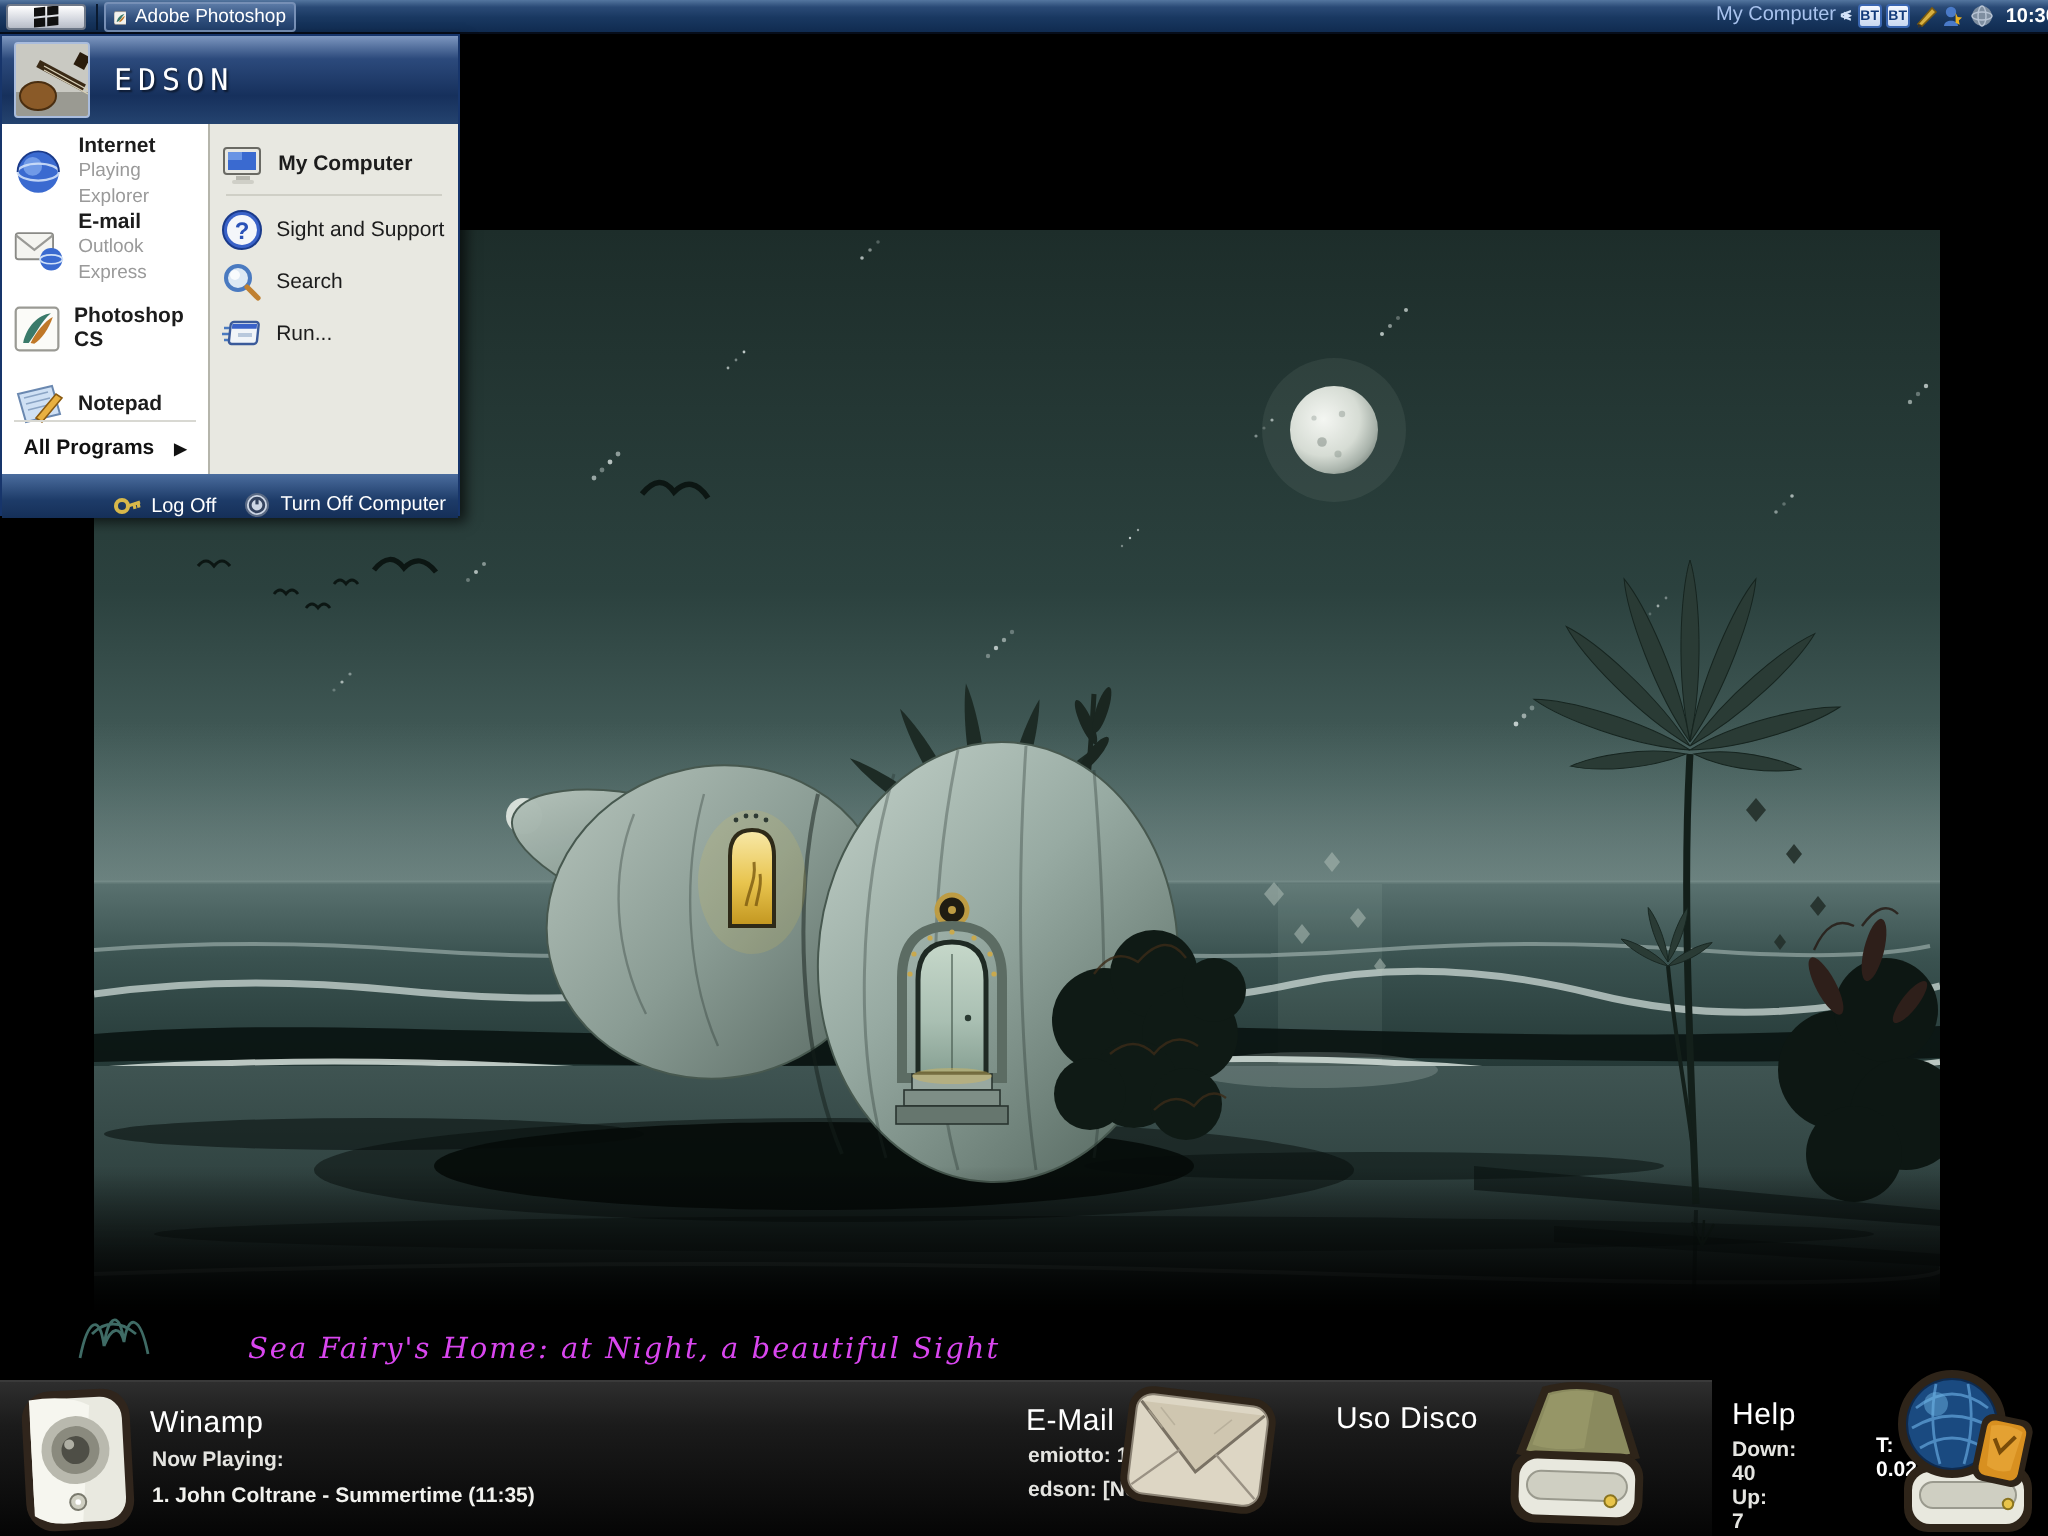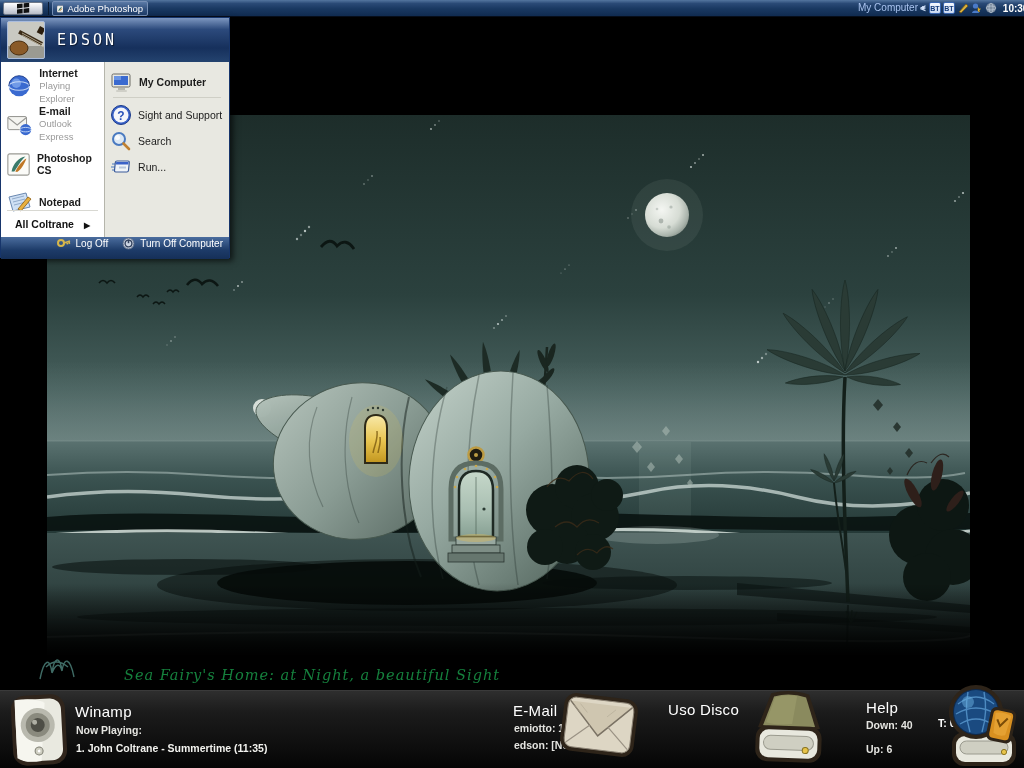--- a/index.html
+++ b/index.html
@@ -48,32 +48,32 @@
   .sm-label { font-size:10.5px; color:#1c1c1c; line-height:1.15; }
   .sm-label b { display:block; }
   .sm-sub { font-size:9.5px; color:#9a9a9a; }
   #sm-allprog { position:absolute; left:0; bottom:3px; width:100%; text-align:center;
     font-size:10.5px; font-weight:bold; color:#111; cursor:pointer; padding:4px 0; }
   #sm-allprog .ap-arrow { font-size:8px; margin-left:10px; }
   .sm-left-sep { position:absolute; left:6px; right:6px; bottom:26px; height:1px; background:#d8d8d2; }
   .sm-right-sep { position:absolute; left:8px; right:8px; top:35px; height:1px; background:#cfcfc6; }
   #sm-footer { position:absolute; left:0; top:219px; width:100%; height:22px;
     background:linear-gradient(180deg,#4b6d9e 0%,#1d3b68 60%,#152f58 100%);
-    display:flex; align-items:flex-start; justify-content:flex-end; gap:14px; padding-right:6px; }
+    display:flex; align-items:flex-end; justify-content:flex-end; gap:14px; padding-right:6px; }
   .sm-foot-item { display:flex; align-items:center; gap:5px; color:#fff; font-size:10px; cursor:pointer; }
 
   
   #wallpaper { position:absolute; left:0; top:17px; width:1024px; height:673px; background:#000; }
   #scene { position:absolute; left:47px; top:98px; }
   #signature { position:absolute; left:36px; top:632px; display:flex; align-items:flex-end; gap:10px; }
   #signature-text { font-family:"DejaVu Serif", serif; font-style:italic; font-size:14.5px;
-    color:#15803d; letter-spacing:1px; }
+    color:#d946ef; letter-spacing:1px; }
 
   
-  #dock { position:absolute; left:0; top:690px; width:1024px; height:78px;
+  #dock { position:absolute; left:0; top:690px; width:856px; height:78px;
     background:linear-gradient(180deg,#2e2e2e 0%,#1b1b1b 28%,#0d0d0d 75%,#050505 100%);
     border-top:1px solid #3a3a3a; z-index:30; }
   .dock-title { position:absolute; color:#fff; font-size:15px; font-weight:normal; letter-spacing:.3px; }
   .dock-small { position:absolute; color:#e4e4e0; font-size:10.5px; font-weight:bold; }
   .dock-icon { position:absolute; cursor:pointer; }
 </style>
 </head>
 <body>
 
 <div id="desktop">
@@ -472,21 +472,21 @@
             <rect x="2" y="2" width="23" height="23" rx="2" fill="#fbfbf8" stroke="#9a9a94" stroke-width="1.2"></rect>
             <path d="M6,21 C8,12 14,6 21,5 C16,9 13,16 9,21 Z" fill="#3a7a6a"></path>
             <path d="M10,21 C13,15 18,9 22,7 C20,13 16,19 12,21.5 Z" fill="#c07828"></path>
           </svg>
           <span class="sm-label">
               <b>Photoshop CS</b>
             </span>
         </div>
         <div class="sm-left-sep"></div>
         <div id="sm-allprog">
-          <span>All Coltrane</span><span class="ap-arrow">▶</span>
+          <span>All Programs</span><span class="ap-arrow">▶</span>
         </div>
       </div>
       <div id="sm-right">
         <div class="sm-item" style="top:8px;height:24px">
           <svg width="23" height="23" viewBox="0 0 23 23">
             <rect x="2" y="3" width="18" height="13" rx="1.5" fill="#e8e8e2" stroke="#6a6a64" stroke-width="1"></rect>
             <rect x="4" y="5" width="14" height="9" fill="#3a6ad0"></rect>
               <rect x="4" y="5" width="7" height="4" fill="#7ea6ec" opacity=".7"></rect>
             <rect x="8" y="17" width="7" height="2" fill="#b8b8b0"></rect>
               <rect x="6" y="19" width="11" height="2" rx="1" fill="#cfcfc7"></rect>
@@ -598,21 +598,21 @@
         <rect x="12" y="42" width="58" height="28" rx="9" fill="#e8e8de"></rect>
         <rect x="16" y="48" width="50" height="14" rx="7" fill="#cfcfc2" stroke="#9a9a8e" stroke-width="1"></rect>
         <circle cx="58" cy="62" r="3" fill="#e8c44a" stroke="#8a7420" stroke-width="1"></circle>
       </g>
     </svg>
 
     <span class="dock-title" style="left:866px;top:8px">Help</span>
     <span class="dock-small" style="left:866px;top:28px">Down: 40</span>
     <span class="dock-small" style="left:938px;top:26px;color:#fff">T: 0.02</span>
 
-    <span class="dock-small" style="left:866px;top:52px">Up: 6</span>
+    <span class="dock-small" style="left:866px;top:52px">Up: 7</span>
 
     <svg class="dock-icon" style="left:944px;top:-7px" width="78" height="84" viewBox="0 0 78 84">
       <rect x="8" y="48" width="64" height="34" rx="12" fill="#2e2419"></rect>
       <rect x="12" y="52" width="56" height="26" rx="9" fill="#e8e8de"></rect>
       <rect x="16" y="57" width="48" height="13" rx="6.5" fill="#cfcfc2" stroke="#9a9a8e" stroke-width="1"></rect>
       <circle cx="60" cy="68" r="2.6" fill="#e8c44a" stroke="#8a7420" stroke-width="1"></circle>
       <circle cx="32" cy="28" r="25" fill="#0e2a4e" stroke="#2e2419" stroke-width="4"></circle>
       <circle cx="32" cy="28" r="22" fill="#1a4a80"></circle>
       <path d="M14,20 Q32,6 50,20 M12,30 Q32,18 52,30 M16,40 Q32,30 48,40 M24,8 Q20,28 26,48 M40,8 Q44,28 38,48" stroke="#5a9ad0" stroke-width="1.4" fill="none" opacity=".8"></path>
       <circle cx="24" cy="18" r="6" fill="#6ab0e0" opacity=".5"></circle>

